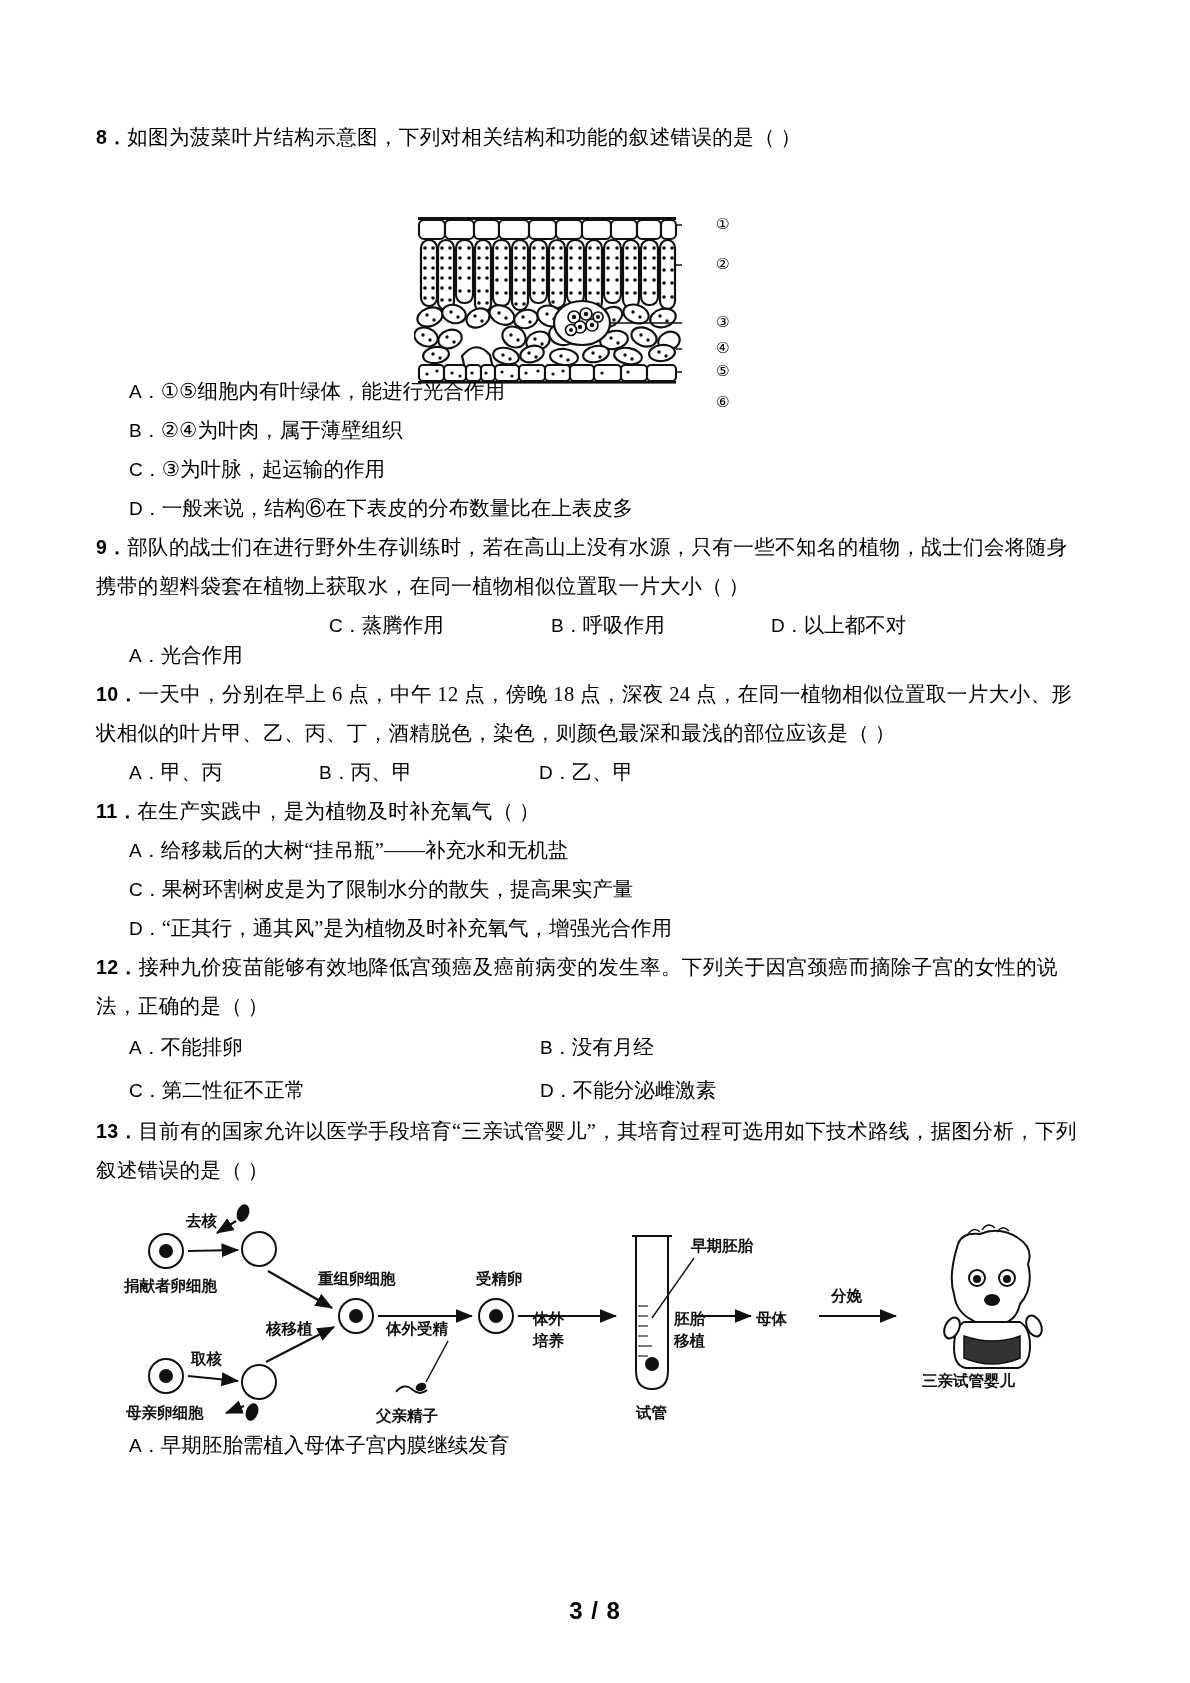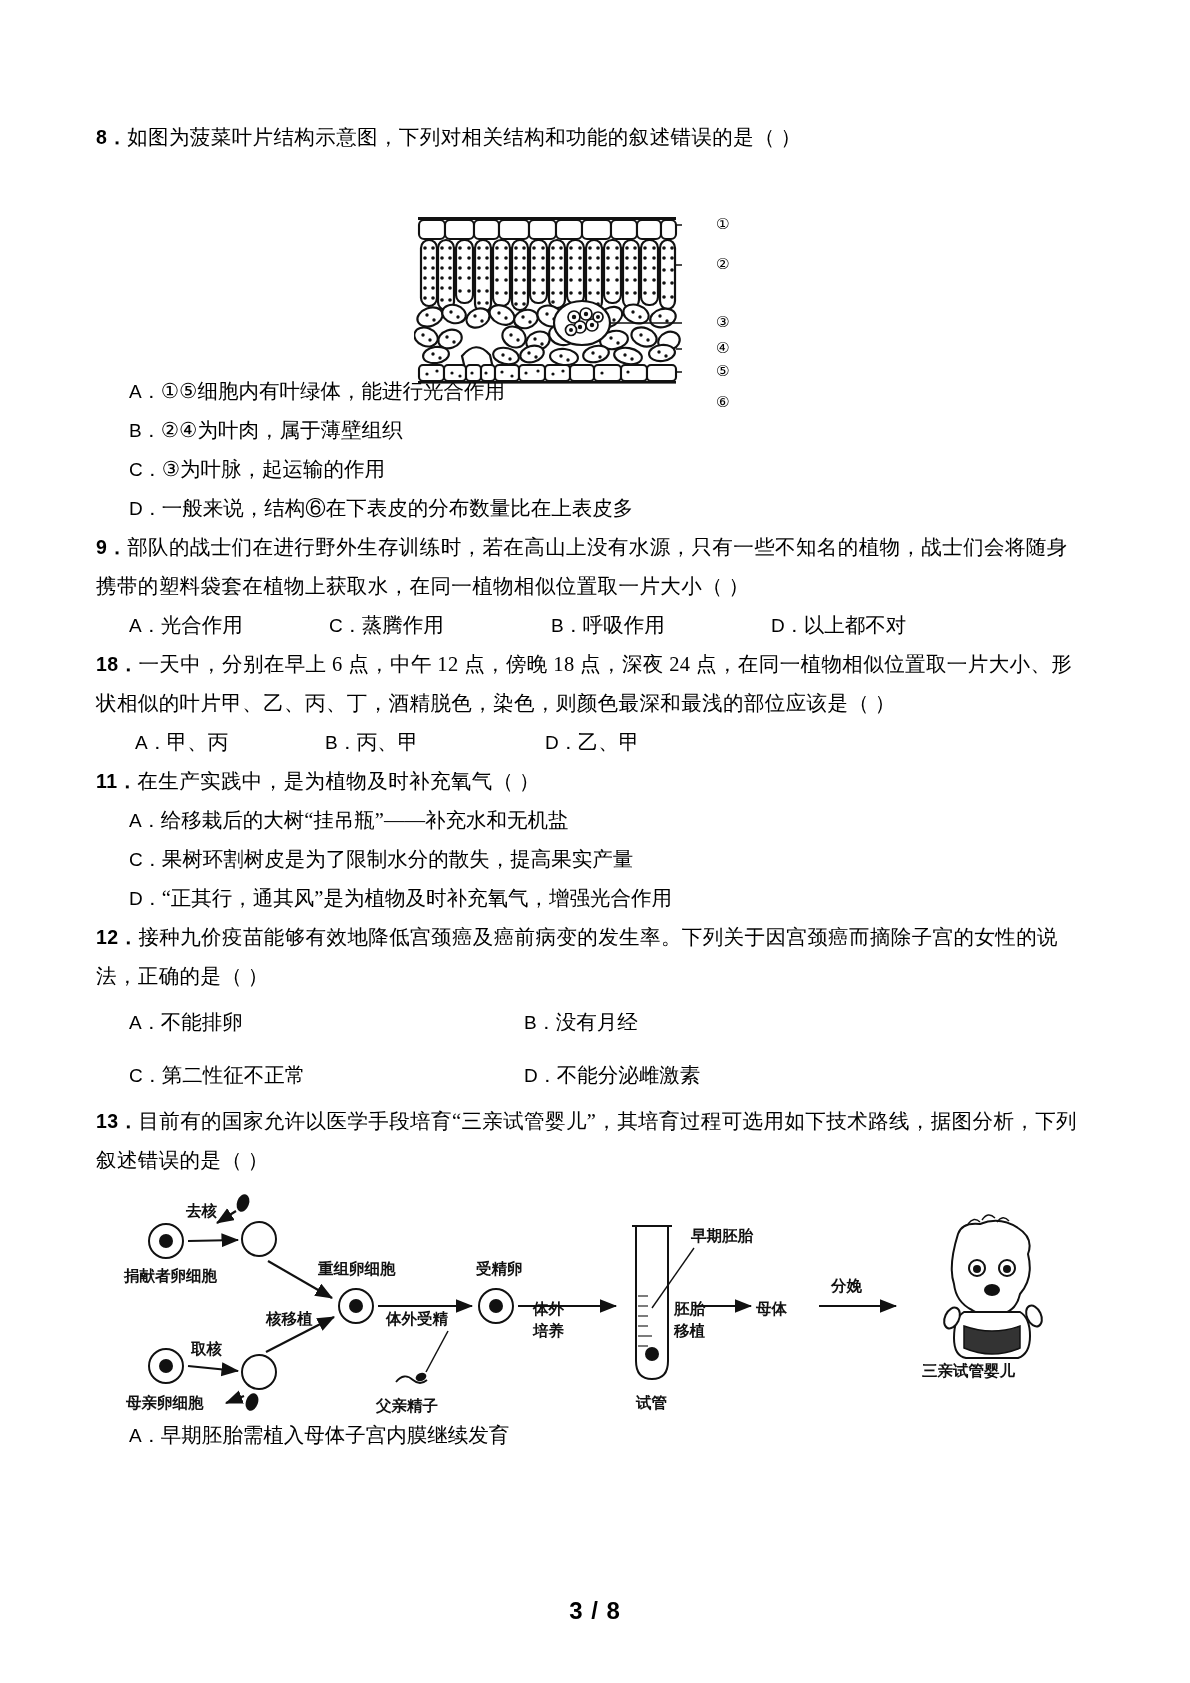--- a/index.html
+++ b/index.html
@@ -38,21 +38,21 @@
     padding-left: 33px;
     white-space: nowrap;
   }
   .opt-label {
     font-family: "Liberation Sans", sans-serif;
     font-size: 19px;
     letter-spacing: 0px;
   }
   .opt-4col { display: flex; padding-left: 33px; font-size: 20.5px; line-height: 39px; }
   .opt-4col > div { flex: 0 0 auto; }
-  .opt-2col { display: flex; padding-left: 33px; font-size: 20.5px; line-height: 52px; }
+  .opt-2col { display: flex; padding-left: 33px; font-size: 20.5px; line-height: 42px; gap: 16px; }
 
   .qtext { font-size: 20.5px; }
 
   
   .leaf-fig {
     position: relative;
     margin: 6px 0 4px 0;
     height: 205px;
   }
   .leaf-box {
@@ -471,34 +471,34 @@
       <span class="opt-label">D．</span><span>一般来说，结构⑥在下表皮的分布数量比在上表皮多</span>
     </div>
 
     <div class="q-line">
       <span class="q-num">9．</span><span class="qtext">部队的战士们在进行野外生存训练时，若在高山上没有水源，只有一些不知名的植物，战士们会将随身</span>
     </div>
     <div class="q-line">
       <span class="qtext">携带的塑料袋套在植物上获取水，在同一植物相似位置取一片大小（     ）</span>
     </div>
     <div class="opt-4col">
-      <div style="width:200px;"><span class="opt-label">A．</span><span>光合作用</span></div>
+      <div style="width:200px;margin-top:30px;"><span class="opt-label">A．</span><span>光合作用</span></div>
       <div style="width:222px;"><span class="opt-label">C．</span><span>蒸腾作用</span></div>
       <div style="width:220px;"><span class="opt-label">B．</span><span>呼吸作用</span></div>
       <div><span class="opt-label">D．</span><span>以上都不对</span></div>
     </div>
 
     <div class="q-line">
-      <span class="q-num">18．</span><span class="qtext">一天中，分别在早上 6 点，中午 12 点，傍晚 18 点，深夜 24 点，在同一植物相似位置取一片大小、形</span>
+      <span class="q-num">10．</span><span class="qtext">一天中，分别在早上 6 点，中午 12 点，傍晚 18 点，深夜 24 点，在同一植物相似位置取一片大小、形</span>
     </div>
     <div class="q-line">
       <span class="qtext">状相似的叶片甲、乙、丙、丁，酒精脱色，染色，则颜色最深和最浅的部位应该是（     ）</span>
     </div>
     <div class="opt-4col">
-      <div style="width:190px;margin-left:6px;"><span class="opt-label">A．</span><span>甲、丙</span></div>
+      <div style="width:190px;"><span class="opt-label">A．</span><span>甲、丙</span></div>
       <div style="width:220px;"><span class="opt-label">B．</span><span>丙、甲</span></div>
       <div><span class="opt-label">D．</span><span>乙、甲</span></div>
     </div>
 
     <div class="q-line">
       <span class="q-num">11．</span><span class="qtext">在生产实践中，是为植物及时补充氧气（     ）</span>
     </div>
     <div class="opt-row">
       <span class="opt-label">A．</span><span>给移栽后的大树“挂吊瓶”——补充水和无机盐</span>
     </div>

